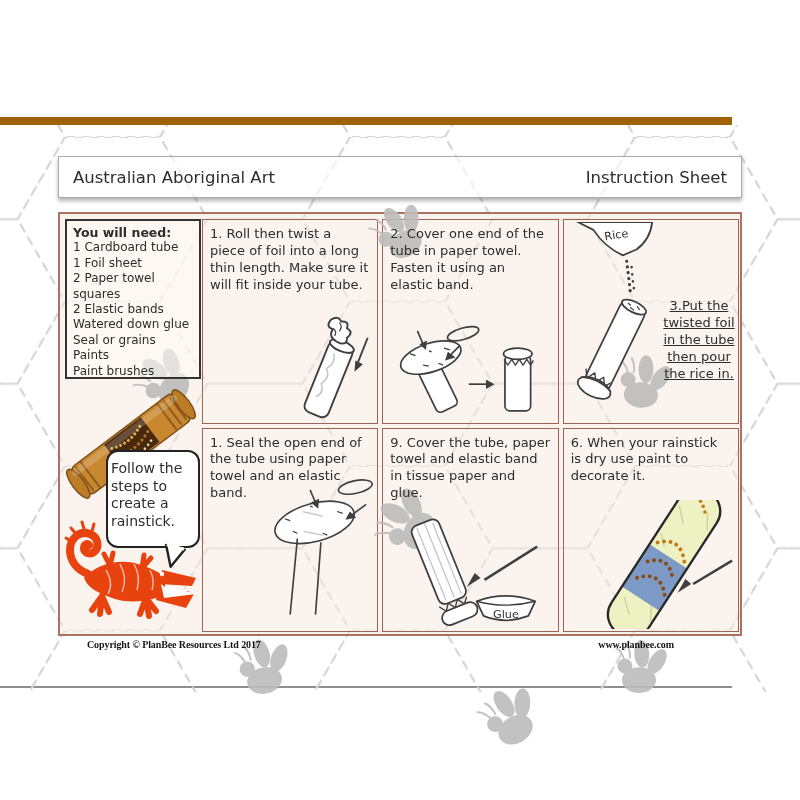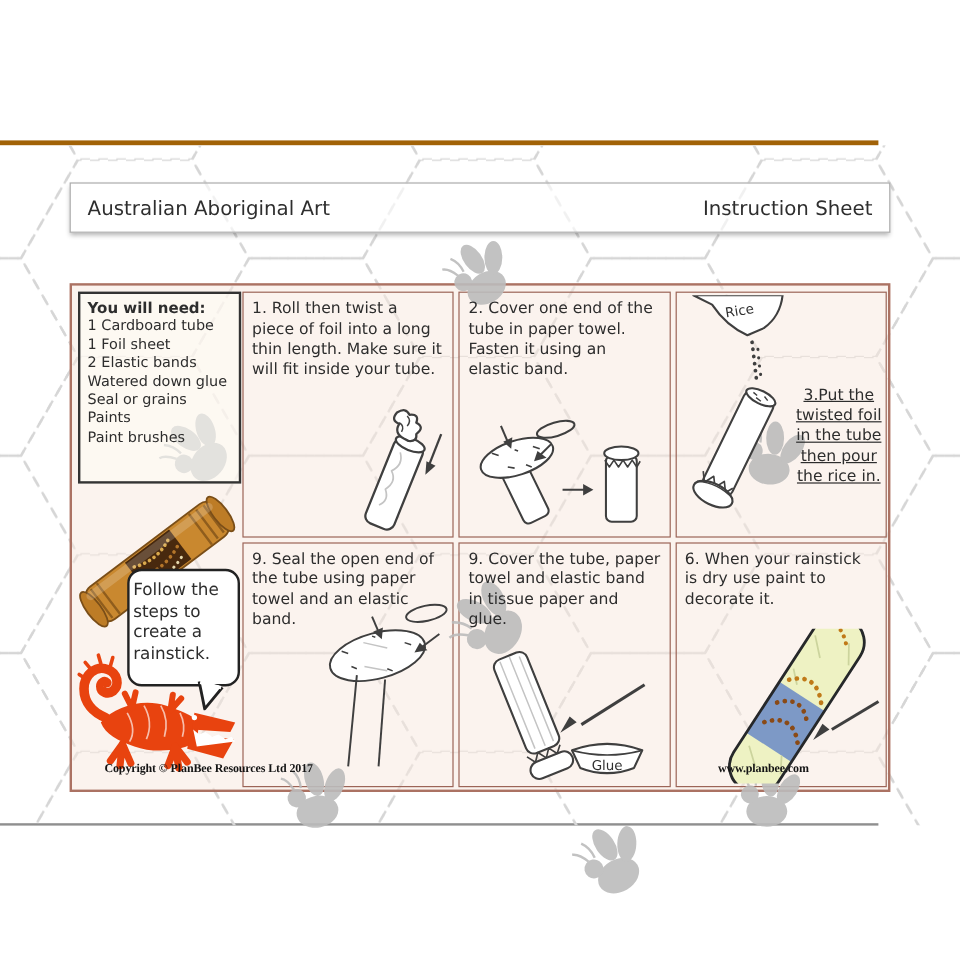--- a/index.html
+++ b/index.html
@@ -2,33 +2,33 @@
 <html><head>
 <meta charset="utf-8">
 <style>
   * { box-sizing: border-box; margin: 0; padding: 0; }
   html, body { background: #ffffff; }
   body { font-family: "DejaVu Sans", sans-serif; color: #2d2d2d; }
   .page { position: relative; width: 800px; height: 800px; background: #ffffff; overflow: hidden; margin: 0 auto; }
 
   
   .photo { position: absolute; left: 0; top: 117px; width: 732px; height: 571px;
-           border-top: 4px solid #a16207; border-bottom: 2px solid #8f8f8f; background: #ffffff; }
+           border-top: 8px solid #a16207; border-bottom: 2px solid #8f8f8f; background: #ffffff; }
   .hexbg { position: absolute; left: 0; top: 0; width: 800px; height: 567px; z-index: 0; }
 
   
   .header-bar { position: absolute; left: 58px; top: 31px; width: 684px; height: 42px;
                 background: rgba(255,255,255,0.65); border: 1px solid #ababab;
                 box-shadow: 0 3px 4px rgba(0,0,0,0.30);
                 display: flex; align-items: center; justify-content: space-between;
                 padding: 0 14px; font-size: 16.5px; color: #2e2e2e; }
 
   
   .content-box { position: absolute; left: 58px; top: 87px; width: 684px; height: 424px;
-                 border: 2px solid #ab7263; background: rgba(248,233,224,0.55); margin-top: 28px; }
+                 border: 2px solid #ab7263; background: rgba(248,233,224,0.55); }
 
   .materials-box { position: absolute; left: 5px; top: 5px; width: 136px; height: 160px;
                    border: 2px solid #333333; background: rgba(255,253,246,0.55);
                    padding: 4px 6px; font-size: 12px; line-height: 15.4px; z-index: 4; }
   .materials-box .heading { font-weight: bold; font-size: 12.5px; }
 
   .rainstick { position: absolute; left: -8px; top: 166px; width: 158px; height: 128px; z-index: 3; }
 
   .speech-bubble { position: absolute; left: 46px; top: 236px; width: 94px; min-height: 98px;
                    background: #ffffff; border: 2px solid #222222; border-radius: 12px;
@@ -101,20 +101,21 @@
       <span>Australian Aboriginal Art</span>
       <span>Instruction Sheet</span>
     </div>
 
     <div class="content-box">
 
       <div class="materials-box">
         <div class="heading">You will need:</div>
         <div>1 Cardboard tube</div>
         <div>1 Foil sheet</div>
+        <div>2 Paper towel squares</div>
         <div>2 Elastic bands</div>
         <div>Watered down glue</div>
         <div>Seal or grains</div>
         <div>Paints</div>
         <div>Paint brushes</div>
       </div>
 
       <svg class="rainstick" viewBox="0 0 158 128">
         <g transform="rotate(-37 79 64)">
           <rect x="12" y="47" width="134" height="34" rx="10" fill="#c9882f" stroke="#7a4e18" stroke-width="1.5"></rect>
@@ -216,21 +217,21 @@
                 <path d="M31 160 l5 8 5 -8 5 8 5 -8 5 8 4 -6" fill="none" stroke-width="1.4"></path>
                 <ellipse cx="47" cy="174" rx="18" ry="9"></ellipse>
                 <path d="M30 170 q17 -7 34 0" fill="none" stroke-width="1.3"></path>
               </g>
             </g>
           </svg>
           <div class="step3-text">3.Put the twisted foil in the tube then pour the rice in.</div>
         </div>
 
         <div class="panel">
-          <div class="step-text">9. Seal the open end of the tube using paper towel and an elastic band.</div>
+          <div class="step-text">1. Seal the open end of the tube using paper towel and an elastic band.</div>
           <svg class="art art4" viewBox="0 0 126 158">
             <g fill="#ffffff" stroke="#3f3f3f" stroke-width="1.8" stroke-linejoin="round">
               <ellipse cx="102" cy="15" rx="19" ry="7" fill="none" transform="rotate(-12 102 15)"></ellipse>
               <ellipse cx="57" cy="54" rx="45" ry="21" transform="rotate(-15 57 54)"></ellipse>
               <path d="M44 42 l22 5 M45 64 l21 4" stroke="#c4c4c4" stroke-width="1.4" fill="none"></path>
               <path d="M24 50 l6 2 M82 42 l6 2 M52 36 l3 1 M66 66 l5 2 M33 64 l5 2" fill="none" stroke-width="1.4"></path>
               <line x1="52" y1="18" x2="58" y2="32"></line>
               <polygon points="61,39 53,32 62,28" fill="#3f3f3f" stroke="none"></polygon>
               <line x1="114" y1="34" x2="98" y2="46"></line>
               <polygon points="91,51 96,42 103,49" fill="#3f3f3f" stroke="none"></polygon>

